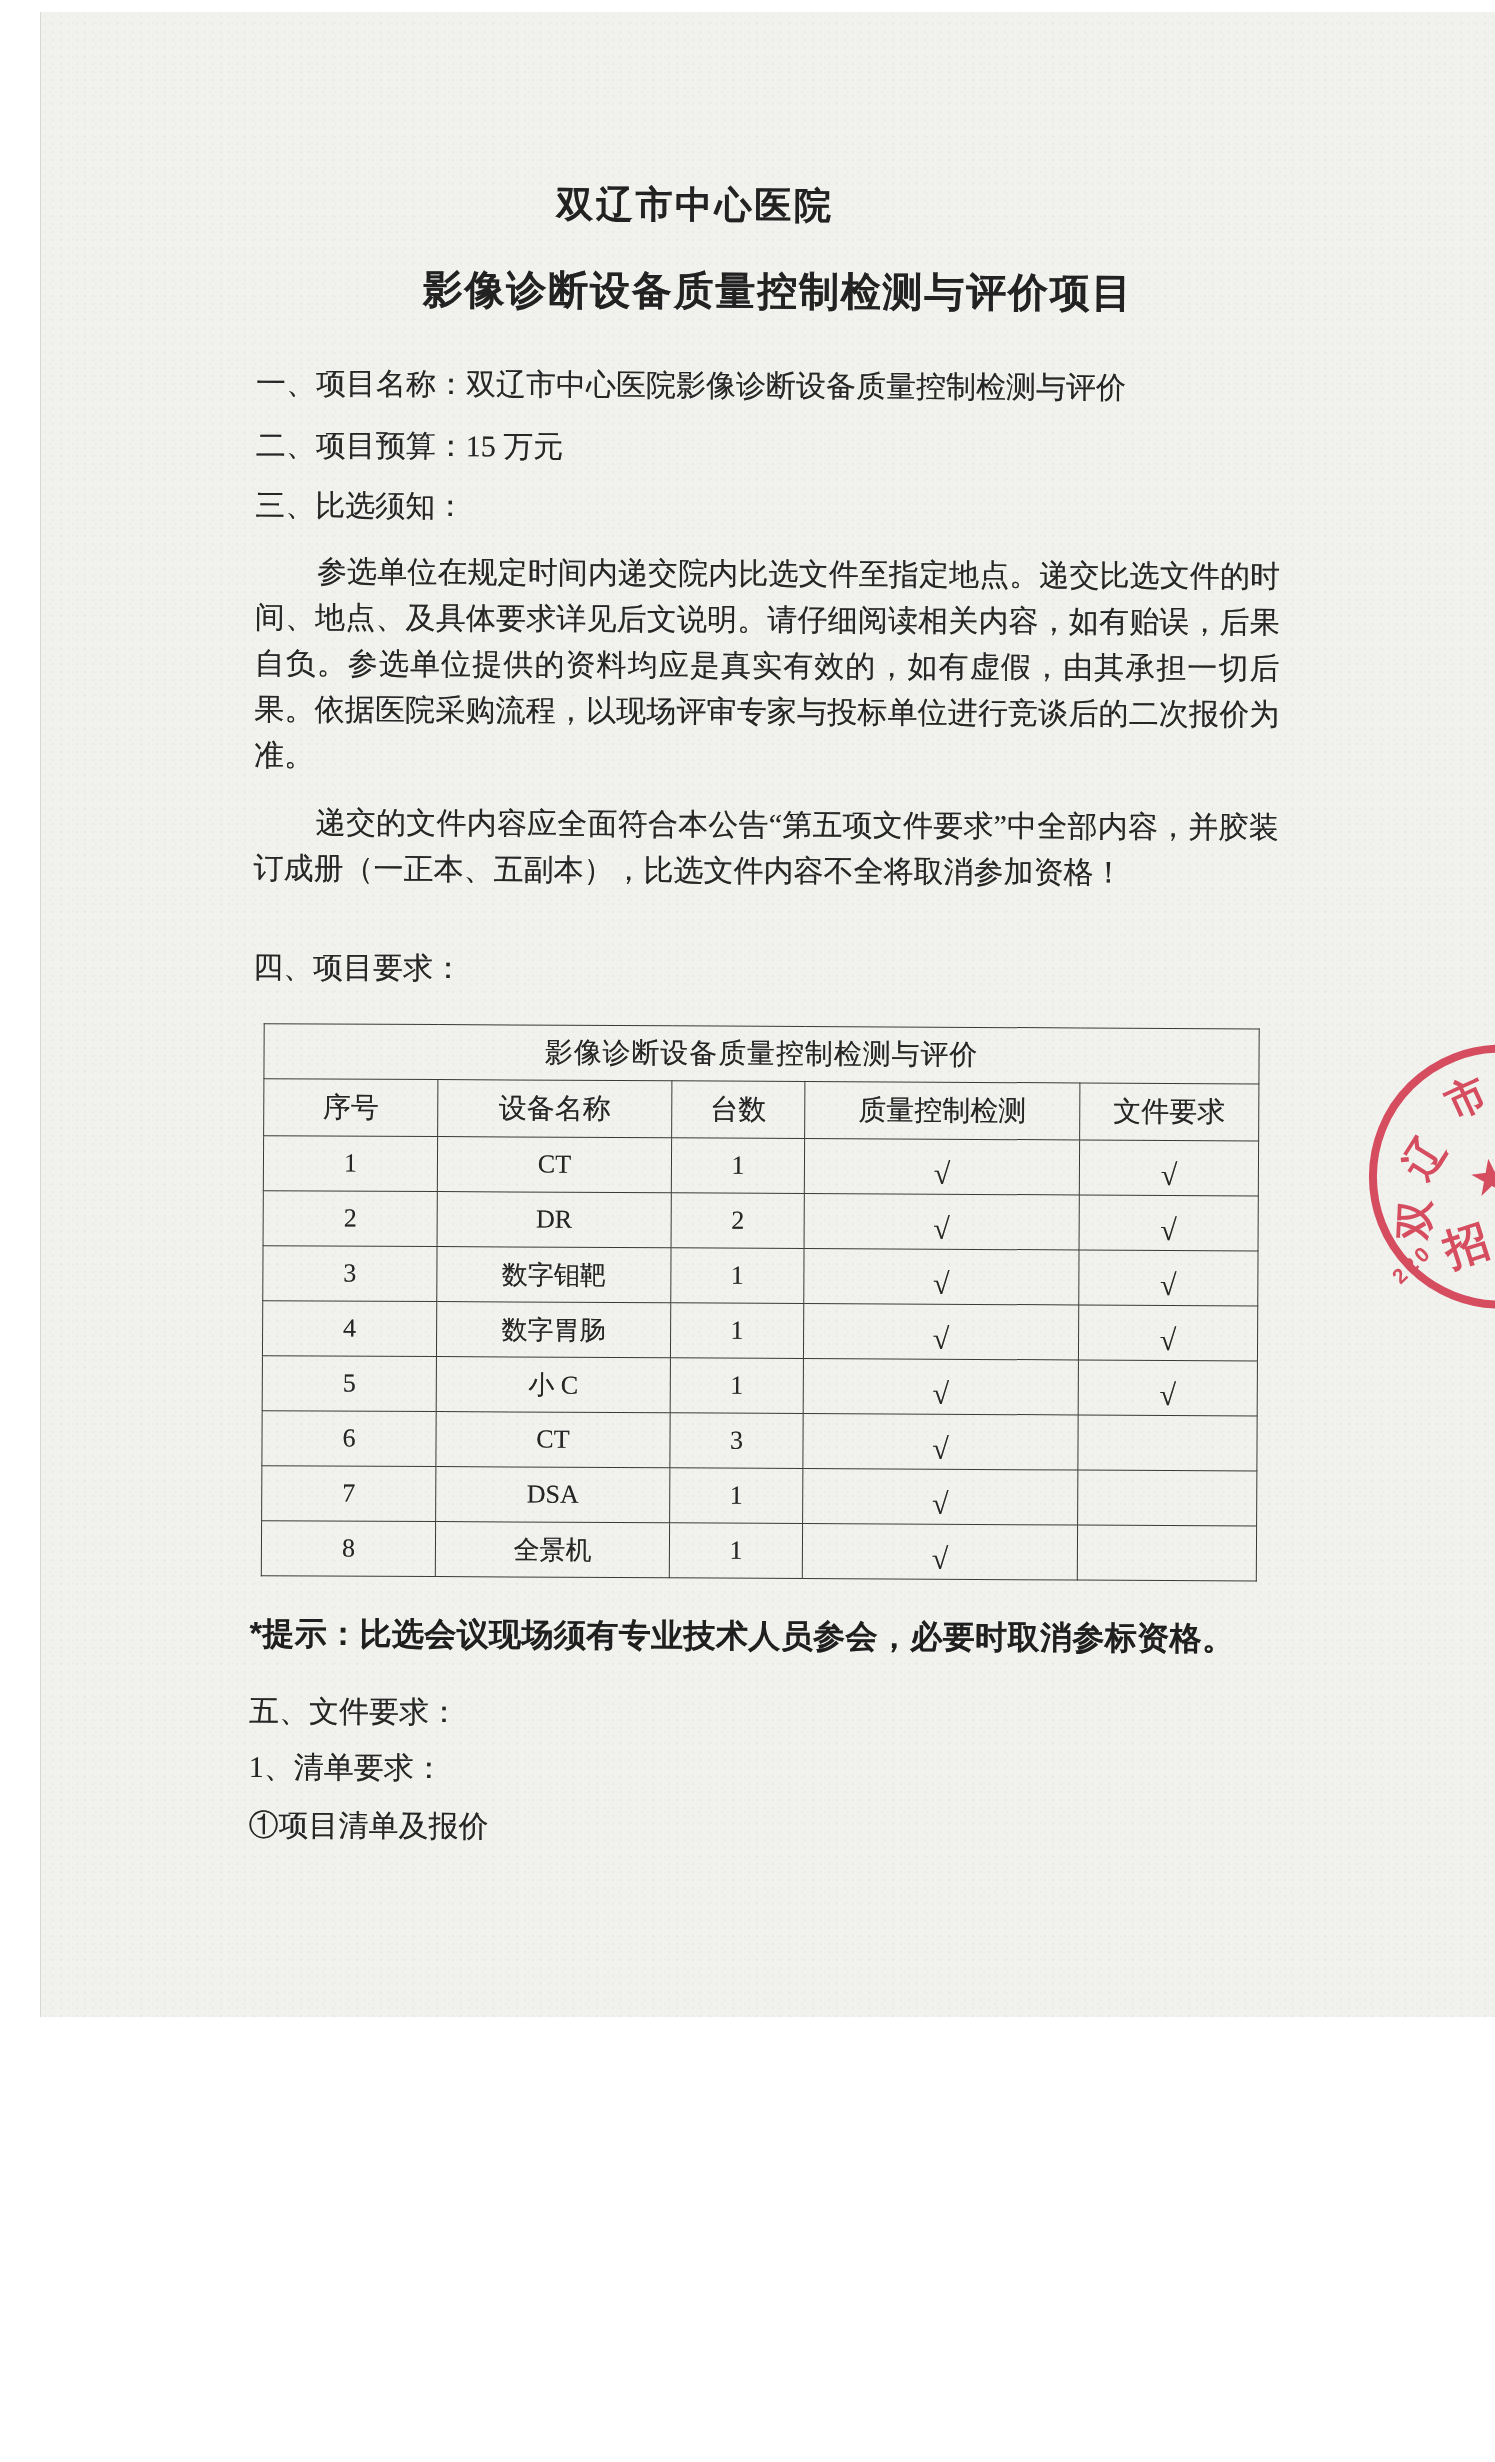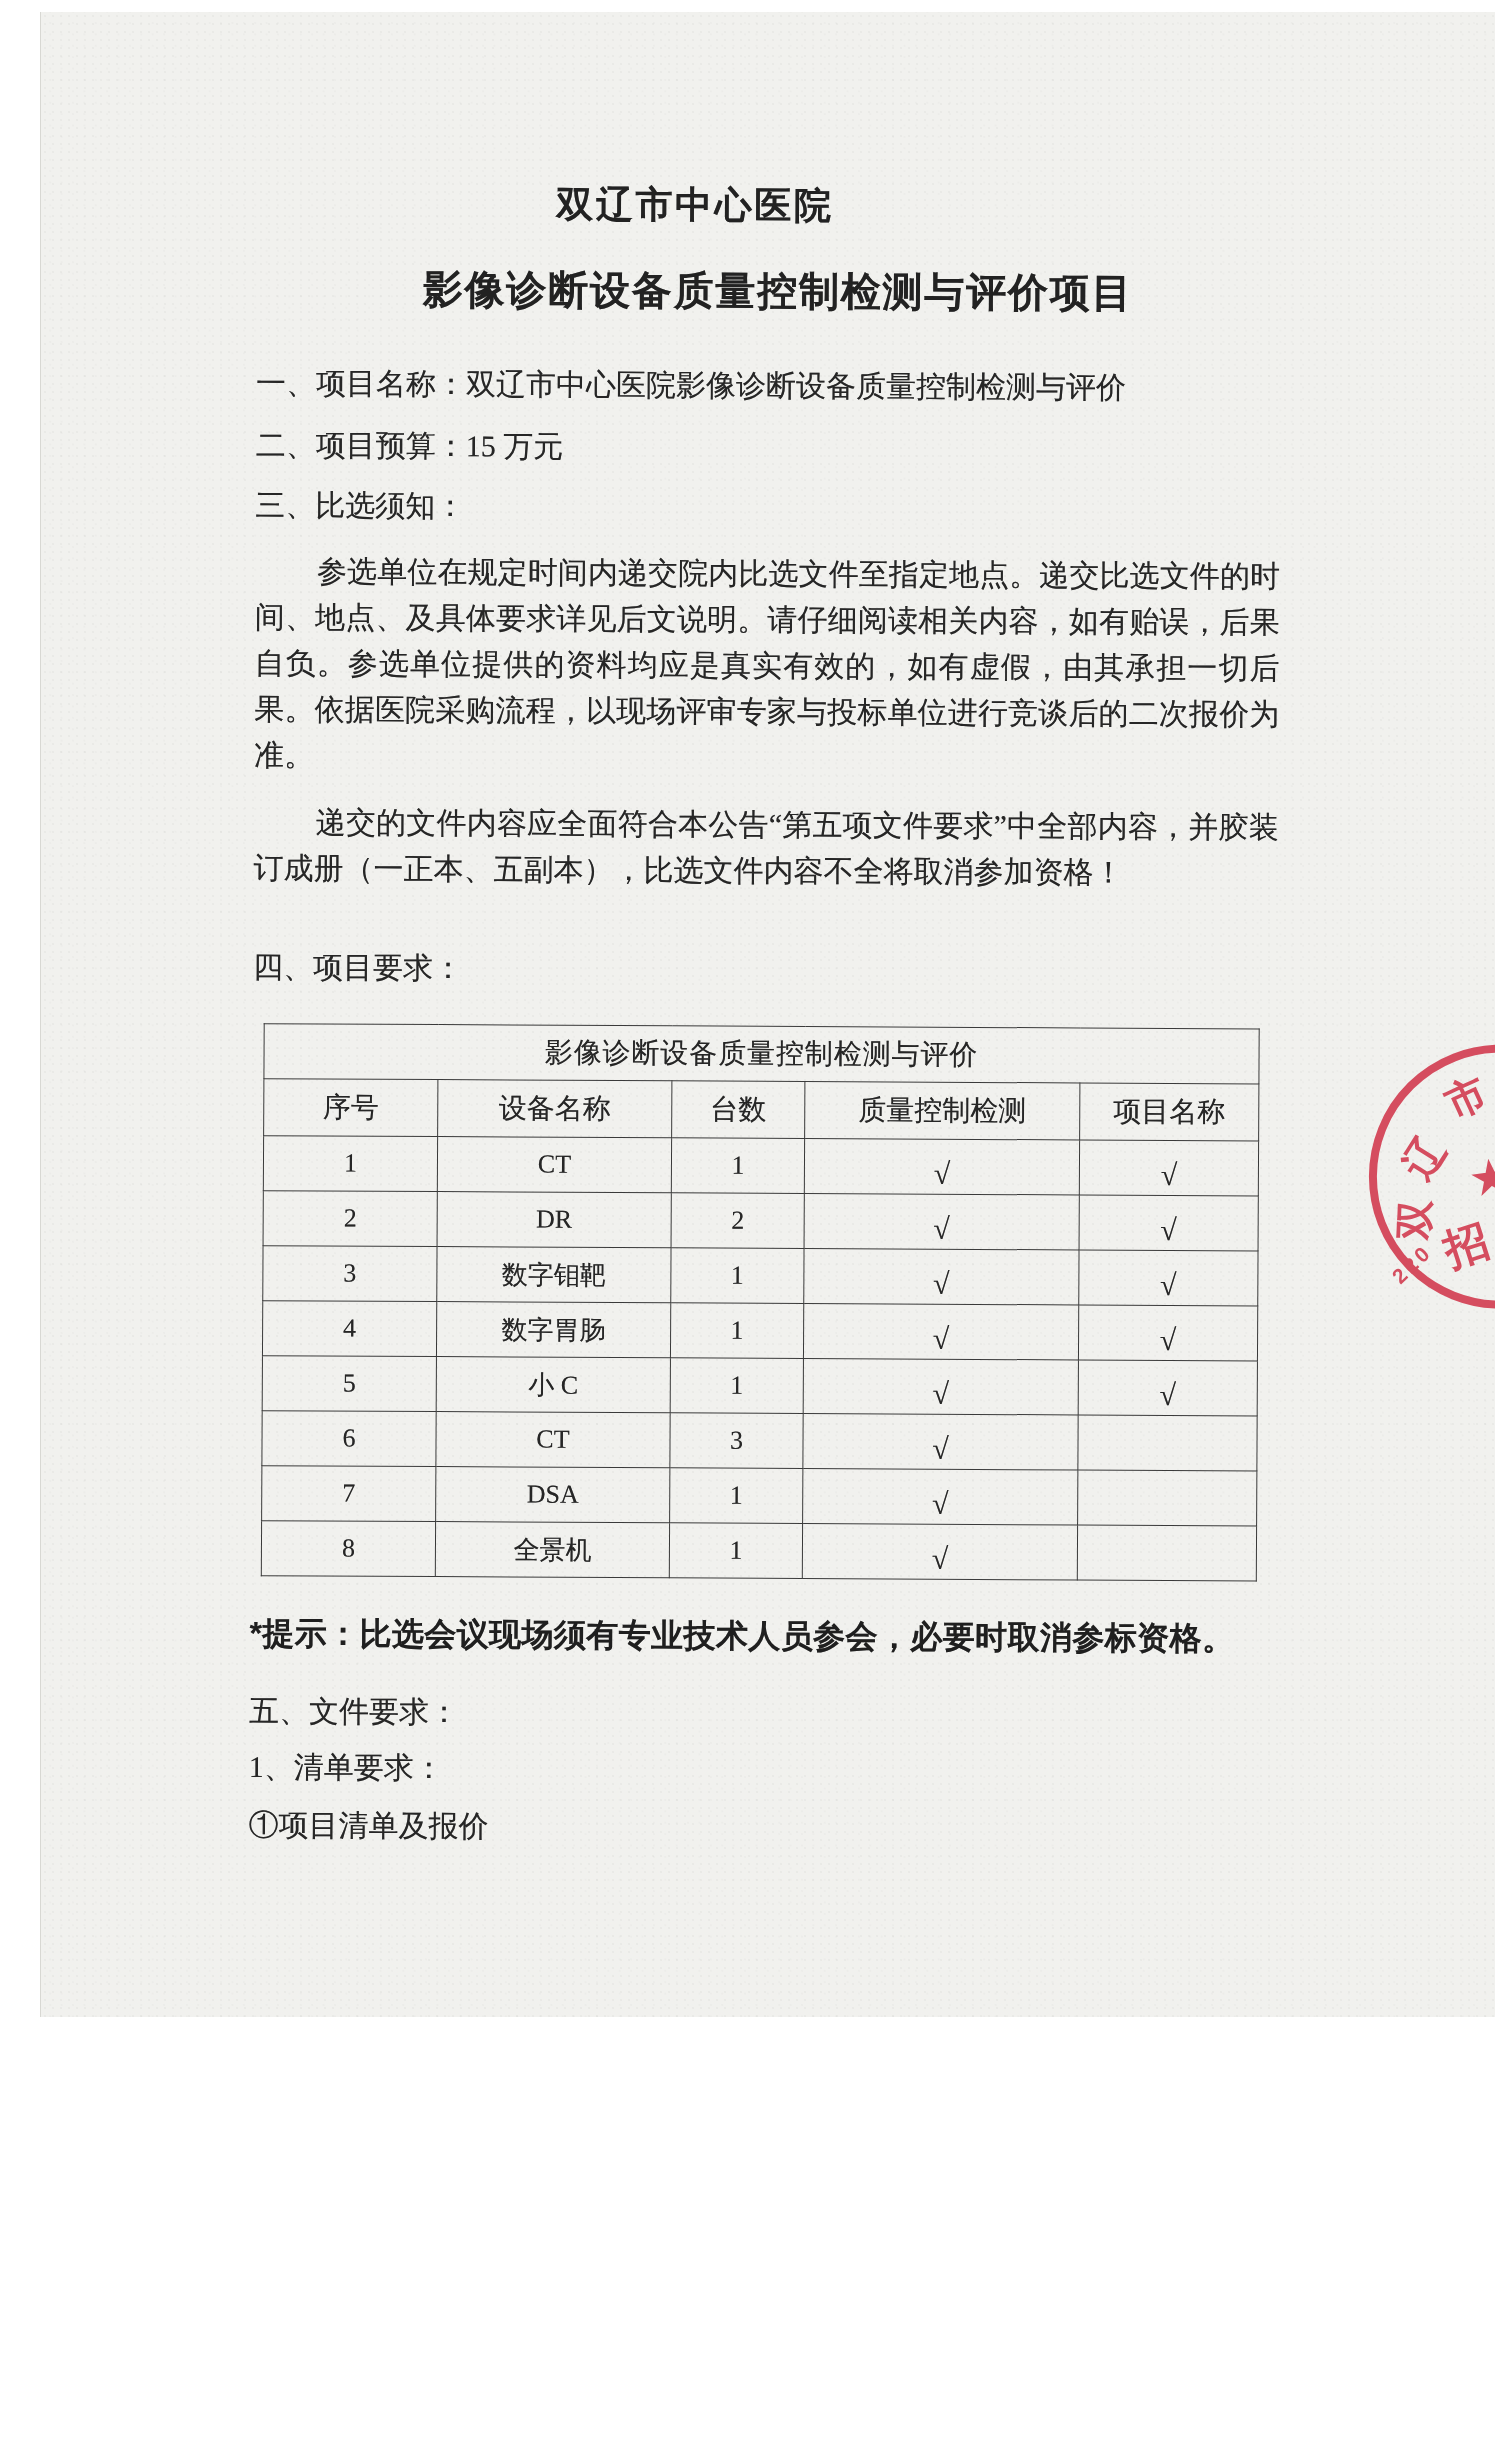--- a/index.html
+++ b/index.html
@@ -129,21 +129,21 @@
         </colgroup>
         <thead>
           <tr>
             <th class="t-title" colspan="5">影像诊断设备质量控制检测与评价</th>
           </tr>
           <tr class="head-row">
             <th>序号</th>
             <th>设备名称</th>
             <th>台数</th>
             <th>质量控制检测</th>
-            <th>项目名称</th>
+            <th>文件要求</th>
           </tr>
         </thead>
         <tbody>
             <tr class="data-row">
               <td>1</td>
               <td>CT</td>
               <td>1</td>
               <td class="check-cell"><span>√</span></td>
               <td class="check-cell"><span>√</span></td>
             </tr>

